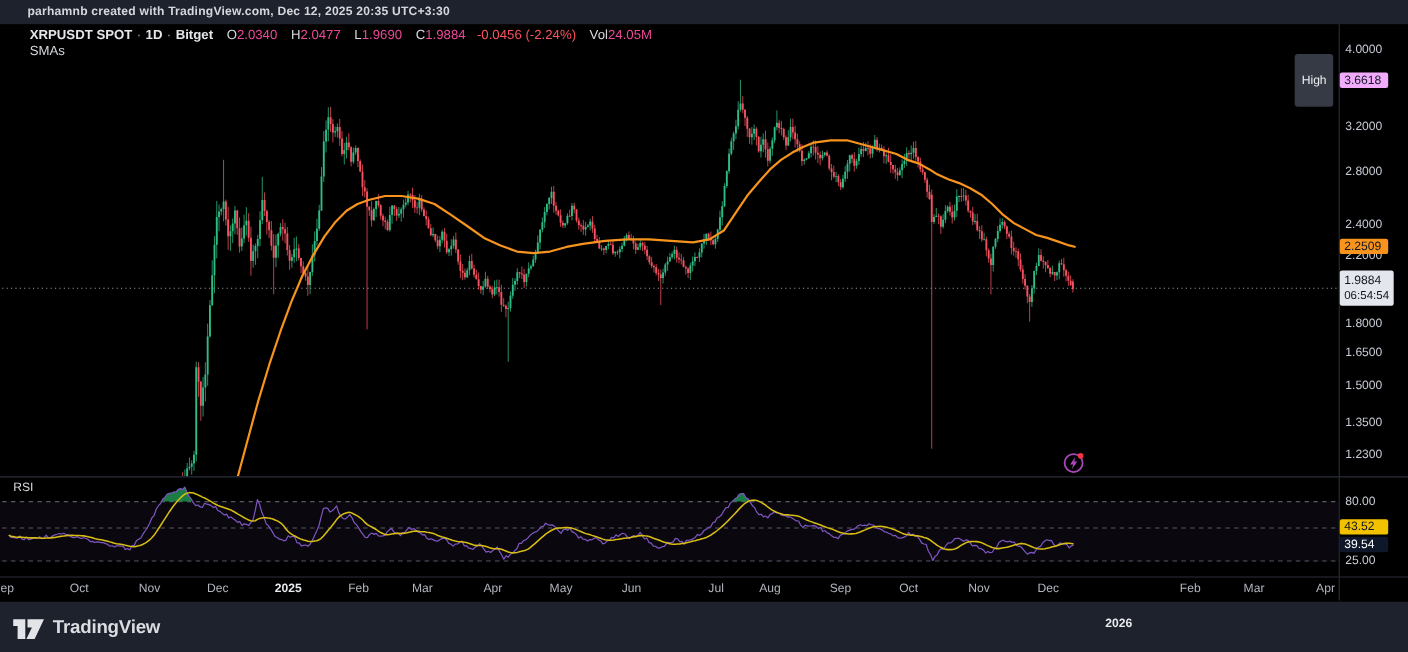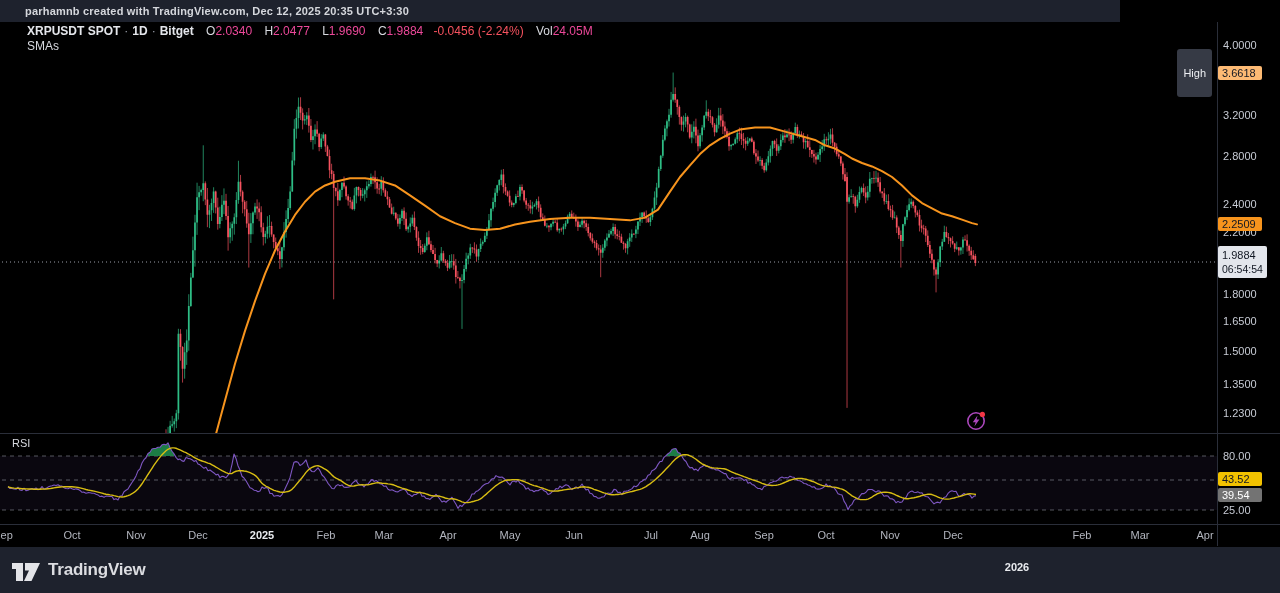--- a/index.html
+++ b/index.html
@@ -1,19 +1,19 @@
 <!DOCTYPE html>
 <html><head>
 <meta charset="utf-8">
 <style>
   html,body{margin:0;padding:0;background:#05060a;}
   *{box-sizing:border-box;}
   .stage{position:relative;width:1280px;height:593px;background:#000;overflow:hidden;
          font-family:"Liberation Sans","DejaVu Sans",sans-serif;-webkit-font-smoothing:antialiased;}
-  .topbar{position:absolute;left:0;top:0;width:1120px;height:22px;background:#1E222D;
+  .topbar{position:absolute;left:0;top:0;width:1280px;height:22px;background:#1E222D;
           display:flex;align-items:center;}
   .topbar span{margin-left:25px;font-size:11px;font-weight:700;color:#D5D7DC;letter-spacing:.2px;}
   .bottombar{position:absolute;left:0;top:547px;width:1280px;height:46px;background:#1E222D;
              display:flex;align-items:center;}
   .tv-logo{display:flex;align-items:center;margin-left:11px;}
   .tv-logo svg{display:block;}
   .tv-logo .brand{margin-left:7px;font-size:17px;font-weight:700;color:#DCDDE1;letter-spacing:-0.2px;}
   #chart-svg{position:absolute;left:0;top:0;}
   .legend{position:absolute;left:27px;top:24px;font-size:12px;line-height:14px;white-space:nowrap;z-index:5;}
   .legend .lg-t{color:#E4E6EB;font-weight:700;margin-top:28px;}
@@ -130,28 +130,28 @@
       <div class="time-label" style="left: 826px;">Oct</div>
       <div class="time-label" style="left: 890px;">Nov</div>
       <div class="time-label" style="left: 953px;">Dec</div>
       <div class="time-label bold" style="left: 1017px; margin-top: 32px;">2026</div>
       <div class="time-label" style="left: 1082px;">Feb</div>
       <div class="time-label" style="left: 1140px;">Mar</div>
       <div class="time-label" style="left: 1205px;">Apr</div>
     </div>
 
   <div class="chip-high-bubble" style="top: 72.5px;">High</div>
-  <div class="chip" id="chip-high" style="top: 72.5px; background: #fdba74; color: rgb(19, 23, 34);">3.6618</div>
+  <div class="chip" id="chip-high" style="top: 72.5px; background: #f0abfc; color: rgb(19, 23, 34);">3.6618</div>
   <div class="chip" id="chip-sma" style="top: 224.3px; background: rgb(247, 148, 29); color: rgb(19, 23, 34);">2.2509</div>
   <div class="chip chip-last" id="chip-last" style="top: 262px; background: rgb(227, 230, 236); color: rgb(17, 23, 34);">
     <div>1.9884</div>
     <div class="cd">06:54:54</div>
   </div>
   <div class="chip" id="chip-rsi-ma" style="top: 479px; background: rgb(242, 194, 0); color: rgb(19, 23, 34);">43.52</div>
-  <div class="chip" id="chip-rsi" style="top: 494.5px; background: #737373; color: rgb(255, 255, 255);">39.54</div>
+  <div class="chip" id="chip-rsi" style="top: 494.5px; background: #0f172a; color: rgb(255, 255, 255);">39.54</div>
 
   <div class="bottombar">
     <div class="tv-logo">
       <svg width="30" height="26" viewBox="0 0 30 26">
         <path d="M1,6 H12 V24 H5 V12 H1 Z" fill="#E3E4E8"></path>
         <path d="M14,6 H29 L20.5,24 H13 L18,13.5 H14 Z" fill="#E3E4E8"></path>
       </svg>
       <span class="brand">TradingView</span>
     </div>
   </div>

